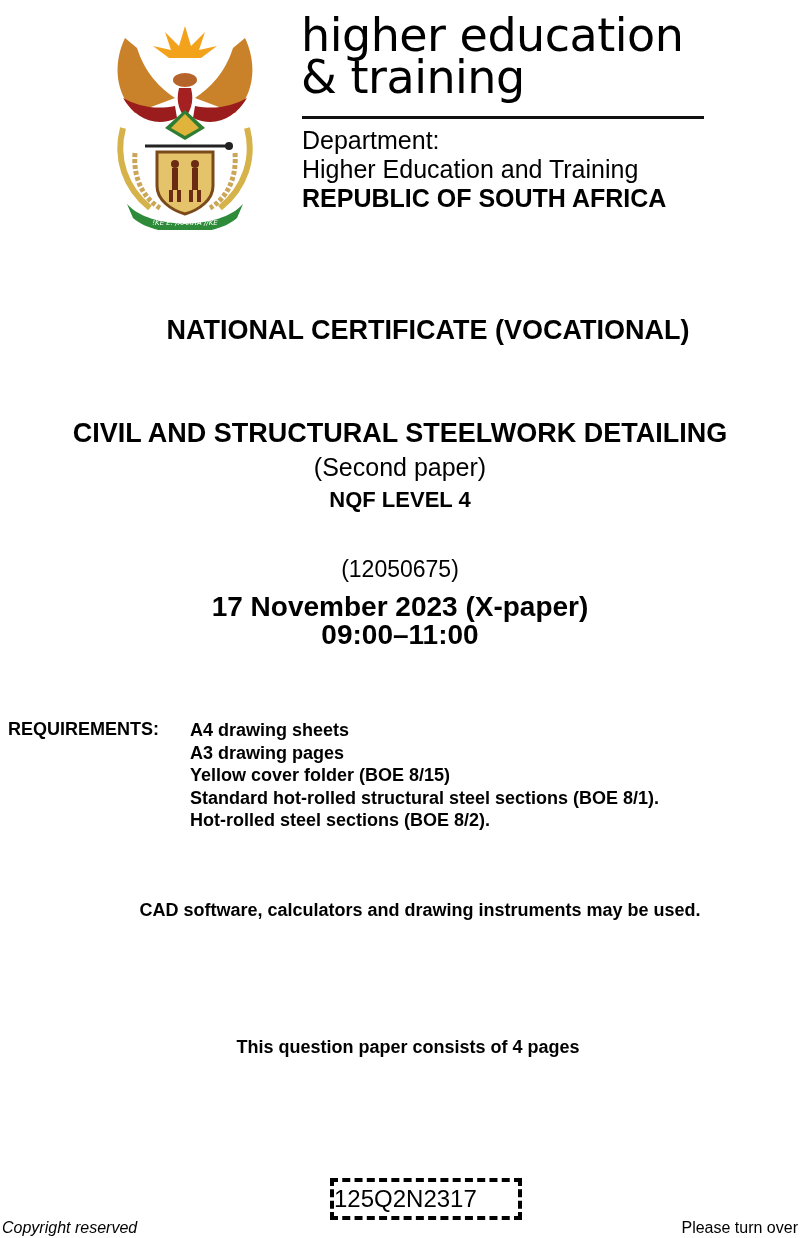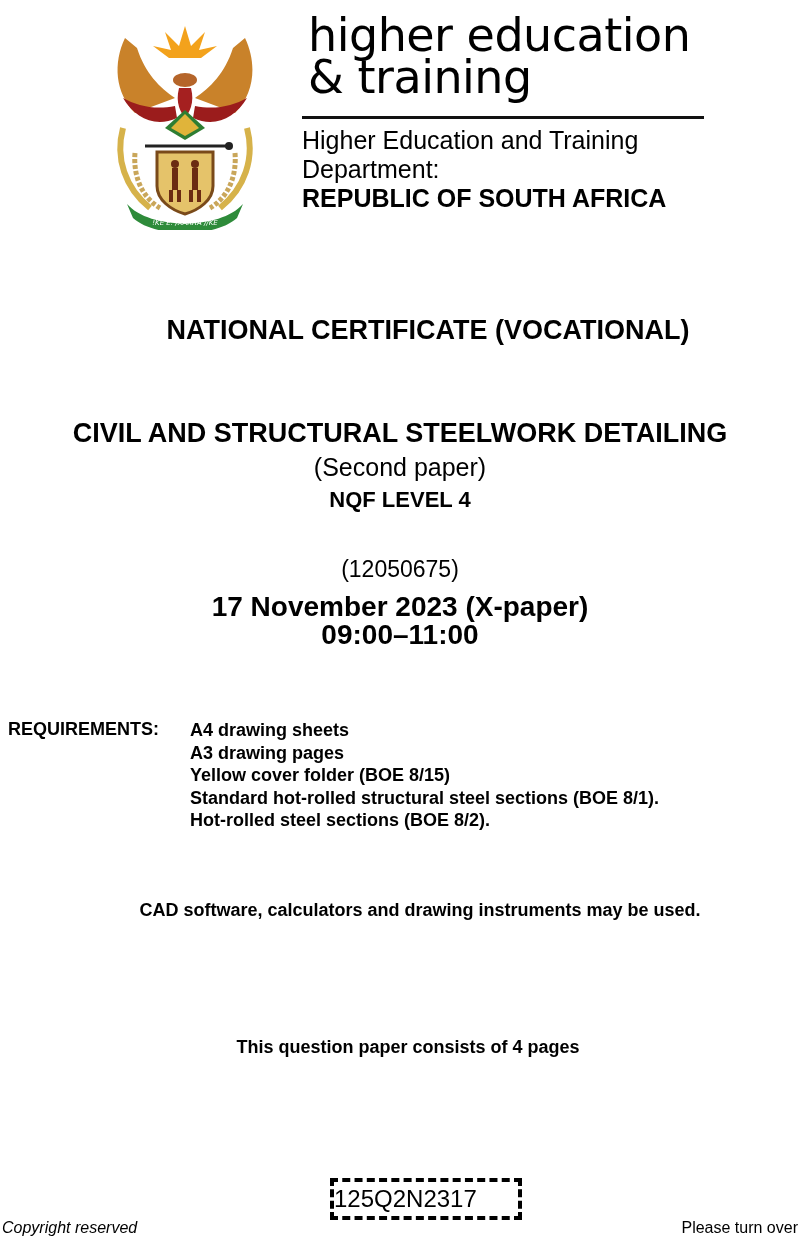--- a/index.html
+++ b/index.html
@@ -1,19 +1,19 @@
 <!DOCTYPE html>
 <html><head>
 <meta charset="utf-8">
 <style>
   html, body { margin: 0; padding: 0; background: #ffffff; }
   body { width: 800px; height: 1238px; position: relative; overflow: hidden; color: #000; font-family: "Liberation Sans", sans-serif; }
   .abs { position: absolute; }
   .logo { left: 105px; top: 18px; width: 160px; height: 212px; }
-  .brand1 { left: 308px; top: 14px; font-family: "DejaVu Sans", sans-serif; font-size: 46px; line-height: 42px; letter-spacing: -0.5px; }
+  .brand1 { left: 301px; top: 14px; font-family: "DejaVu Sans", sans-serif; font-size: 46px; line-height: 42px; letter-spacing: -0.5px; }
   .brand-rule { left: 302px; top: 116px; width: 402px; height: 3px; background: #111; }
   .dept { left: 302px; top: 126px; font-size: 25px; line-height: 29px; }
   .dept .bold { font-weight: bold; font-size: 25px; }
   .center { left: 0; width: 800px; text-align: center; }
   .t1 { top: 315px; font-size: 27px; font-weight: bold; margin-left: 28px; }
   .t2 { top: 418px; font-size: 27px; font-weight: bold; }
   .t3 { top: 453px; font-size: 25px; }
   .t4 { top: 487px; font-size: 22px; font-weight: bold; }
   .t5 { top: 556px; font-size: 23px; }
   .t6 { top: 593px; font-size: 28px; font-weight: bold; line-height: 28px; }
@@ -69,22 +69,22 @@
     <text x="80" y="207" font-size="7" fill="#fff" text-anchor="middle" font-family="DejaVu Sans, sans-serif" font-style="italic">!KE E: /XARRA //KE</text>
   </svg>
 </div>
 
 <div class="abs brand1">
   <div>higher education</div>
   <div>&amp; training</div>
 </div>
 <div class="abs brand-rule"></div>
 <div class="abs dept">
+  <div>Department:</div>
   <div>Higher Education and Training</div>
-  <div>Department:</div>
   <div class="bold">REPUBLIC OF SOUTH AFRICA</div>
 </div>
 
 <div class="abs center t1">NATIONAL CERTIFICATE (VOCATIONAL)</div>
 <div class="abs center t2">CIVIL AND STRUCTURAL STEELWORK DETAILING</div>
 <div class="abs center t3">(Second paper)</div>
 <div class="abs center t4">NQF LEVEL 4</div>
 <div class="abs center t5">(12050675)</div>
 <div class="abs center t6">
   <div>17 November 2023 (X-paper)</div>

